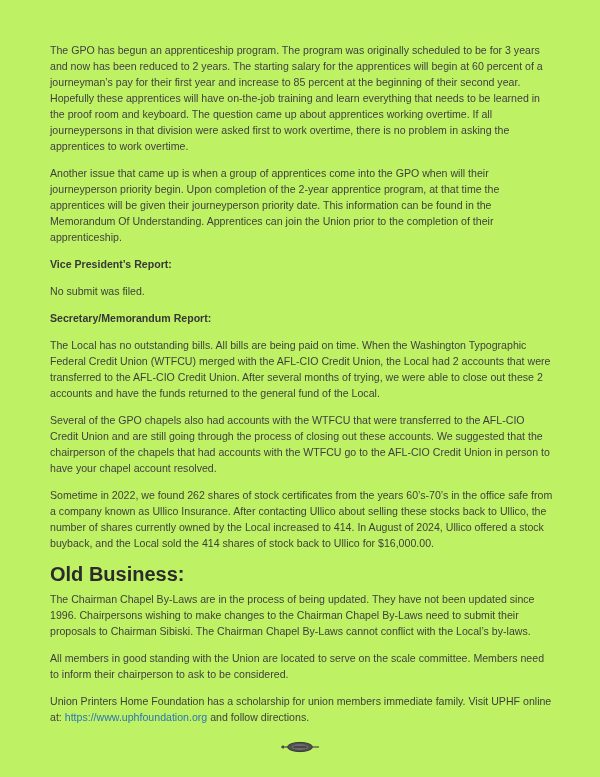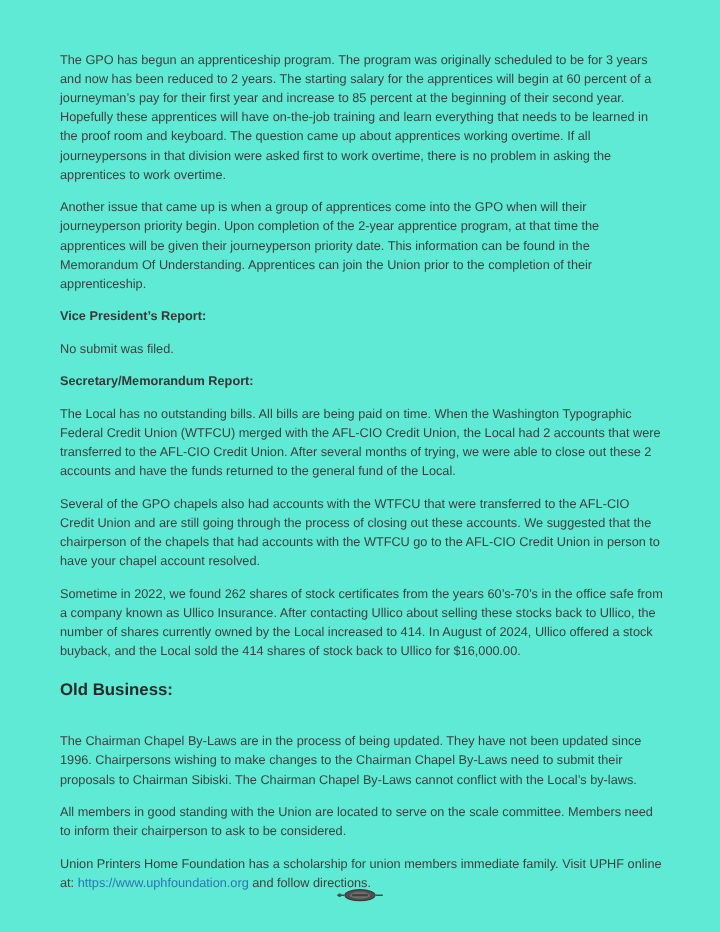--- a/index.html
+++ b/index.html
@@ -4,21 +4,21 @@
 <style>
   html, body {
     margin: 0;
     padding: 0;
     background: #ffffff;
   }
   .page {
     position: relative;
     width: 600px;
     height: 777px;
-    background: #5eead4;
+    background: #bef264;
     font-family: "Liberation Sans", sans-serif;
     color: #3f3f3f;
     overflow: hidden;
   }
   .content {
     position: absolute;
     top: 42px;
     left: 50px;
     width: 505px;
   }
@@ -29,25 +29,25 @@
     color: #3f3f3f;
   }
   .run-heading {
     font-size: 10.6px;
     line-height: 16px;
     font-weight: bold;
     color: #383838;
     margin: 0 0 11px 0;
   }
   .section-heading {
-    font-size: 14px;
+    font-size: 20px;
     line-height: 19px;
     font-weight: bold;
     color: #2b2b2b;
-    margin: 14px 0 26px 0;
+    margin: 14px 0 7px 0;
   }
   .doc-link {
     color: #2e74b5;
     cursor: pointer;
   }
   .footer-ornament {
     position: absolute;
     bottom: 22px;
     left: 0;
     width: 100%;

